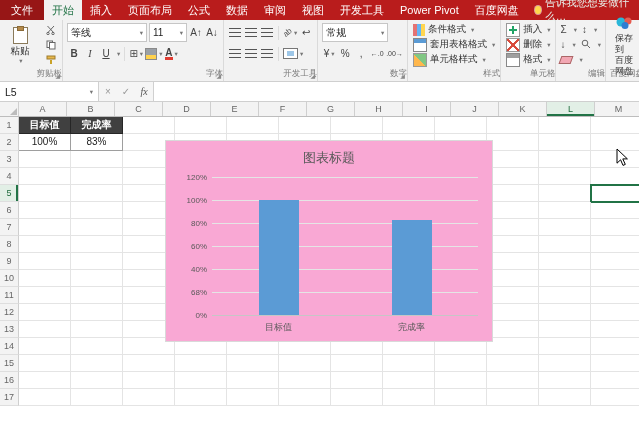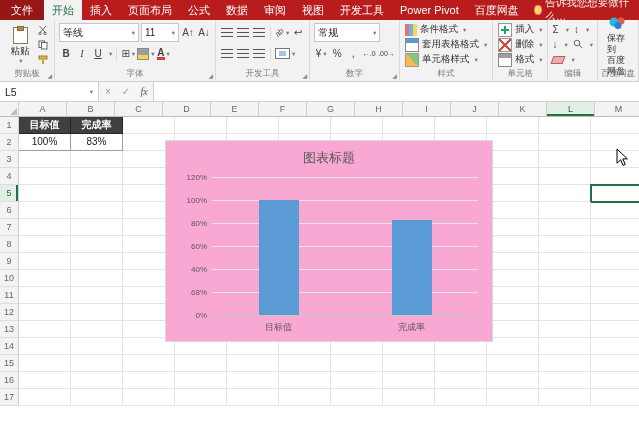--- a/index.html
+++ b/index.html
@@ -10,35 +10,35 @@
   .tabbar{height:20px;background:#b91c1c;display:flex;align-items:stretch;color:#fff;}
   .tab{display:flex;align-items:center;padding:0 8px;font-size:11px;white-space:nowrap;cursor:default;}
   .tab.file{background:rgba(0,0,0,.18);padding:0 11px;}
   .tab.active{background:#f2f2f2;color:#217346;}
   .tellme{display:flex;align-items:center;gap:4px;padding:0 8px;font-size:10.5px;color:#e8f2ec;}
   .bulb{width:8px;height:8px;border-radius:50%;background:#ffd84d;box-shadow:0 0 0 1px rgba(255,255,255,.55);display:inline-block;}
 
   
   .ribbon{height:61px;background:#f2f2f2;border-bottom:1px solid #cfcfcf;display:flex;align-items:stretch;}
   .rgroup{position:relative;border-right:1px solid #dadada;display:flex;flex-direction:column;padding:2px 4px 12px 4px;}
-  .glabel{position:absolute;left:0;right:0;bottom:1px;text-align:center;font-size:8.5px;color:#7a7a7a;white-space:nowrap;}
+  .glabel{position:absolute;left:0;right:0;bottom:1px;text-align:right;font-size:8.5px;color:#7a7a7a;white-space:nowrap;}
   .launcher{position:absolute;right:2px;bottom:2px;font-size:6px;color:#8a8a8a;line-height:6px;}
   .launcher::after{content:"◢";}
   .dd{font-size:6.5px;color:#777;margin-left:2px;line-height:6px;}
   .dd::after{content:"▾";}
   .rrow{display:flex;align-items:center;gap:2px;height:21px;}
   .combo{background:#fff;border:1px solid #c6c6c6;height:17px;display:flex;align-items:center;justify-content:space-between;padding:0 3px;font-size:10px;color:#222;}
   .ibtn{min-width:14px;height:16px;display:inline-flex;align-items:center;justify-content:center;font-size:10px;color:#444;cursor:default;}
   .ibtn.bold{font-weight:bold;}
   .ibtn.italic{font-style:italic;font-family:"Liberation Serif","DejaVu Serif",serif;}
   .ibtn.underl{text-decoration:underline;}
   .vsep{width:1px;height:14px;background:#dcdcdc;margin:0 2px;}
 
   
-  .clipbody{display:flex;gap:0;height:46px;}
+  .clipbody{display:flex;gap:8px;height:46px;}
   .pastebtn{display:flex;flex-direction:column;align-items:center;justify-content:center;font-size:9.5px;width:32px;color:#333;}
   .clipic{width:13px;height:15px;background:#fff;border:1px solid #8a7a5a;position:relative;margin-bottom:1px;}
   .clipic::before{content:"";position:absolute;top:-2px;left:3px;width:5px;height:3px;background:#b58a4a;border:1px solid #8a6a38;}
   .minicol{display:flex;flex-direction:column;justify-content:center;gap:3px;}
   .mini{width:14px;height:12px;display:flex;align-items:center;justify-content:center;}
 
   
   .fillic{width:10px;height:10px;background:linear-gradient(#9aa0a6 0 6px,#ffd24d 6px);border:1px solid #8a8a8a;}
   .fontcol{font-size:10px;font-weight:bold;line-height:9px;border-bottom:3px solid #e03c32;}
 

